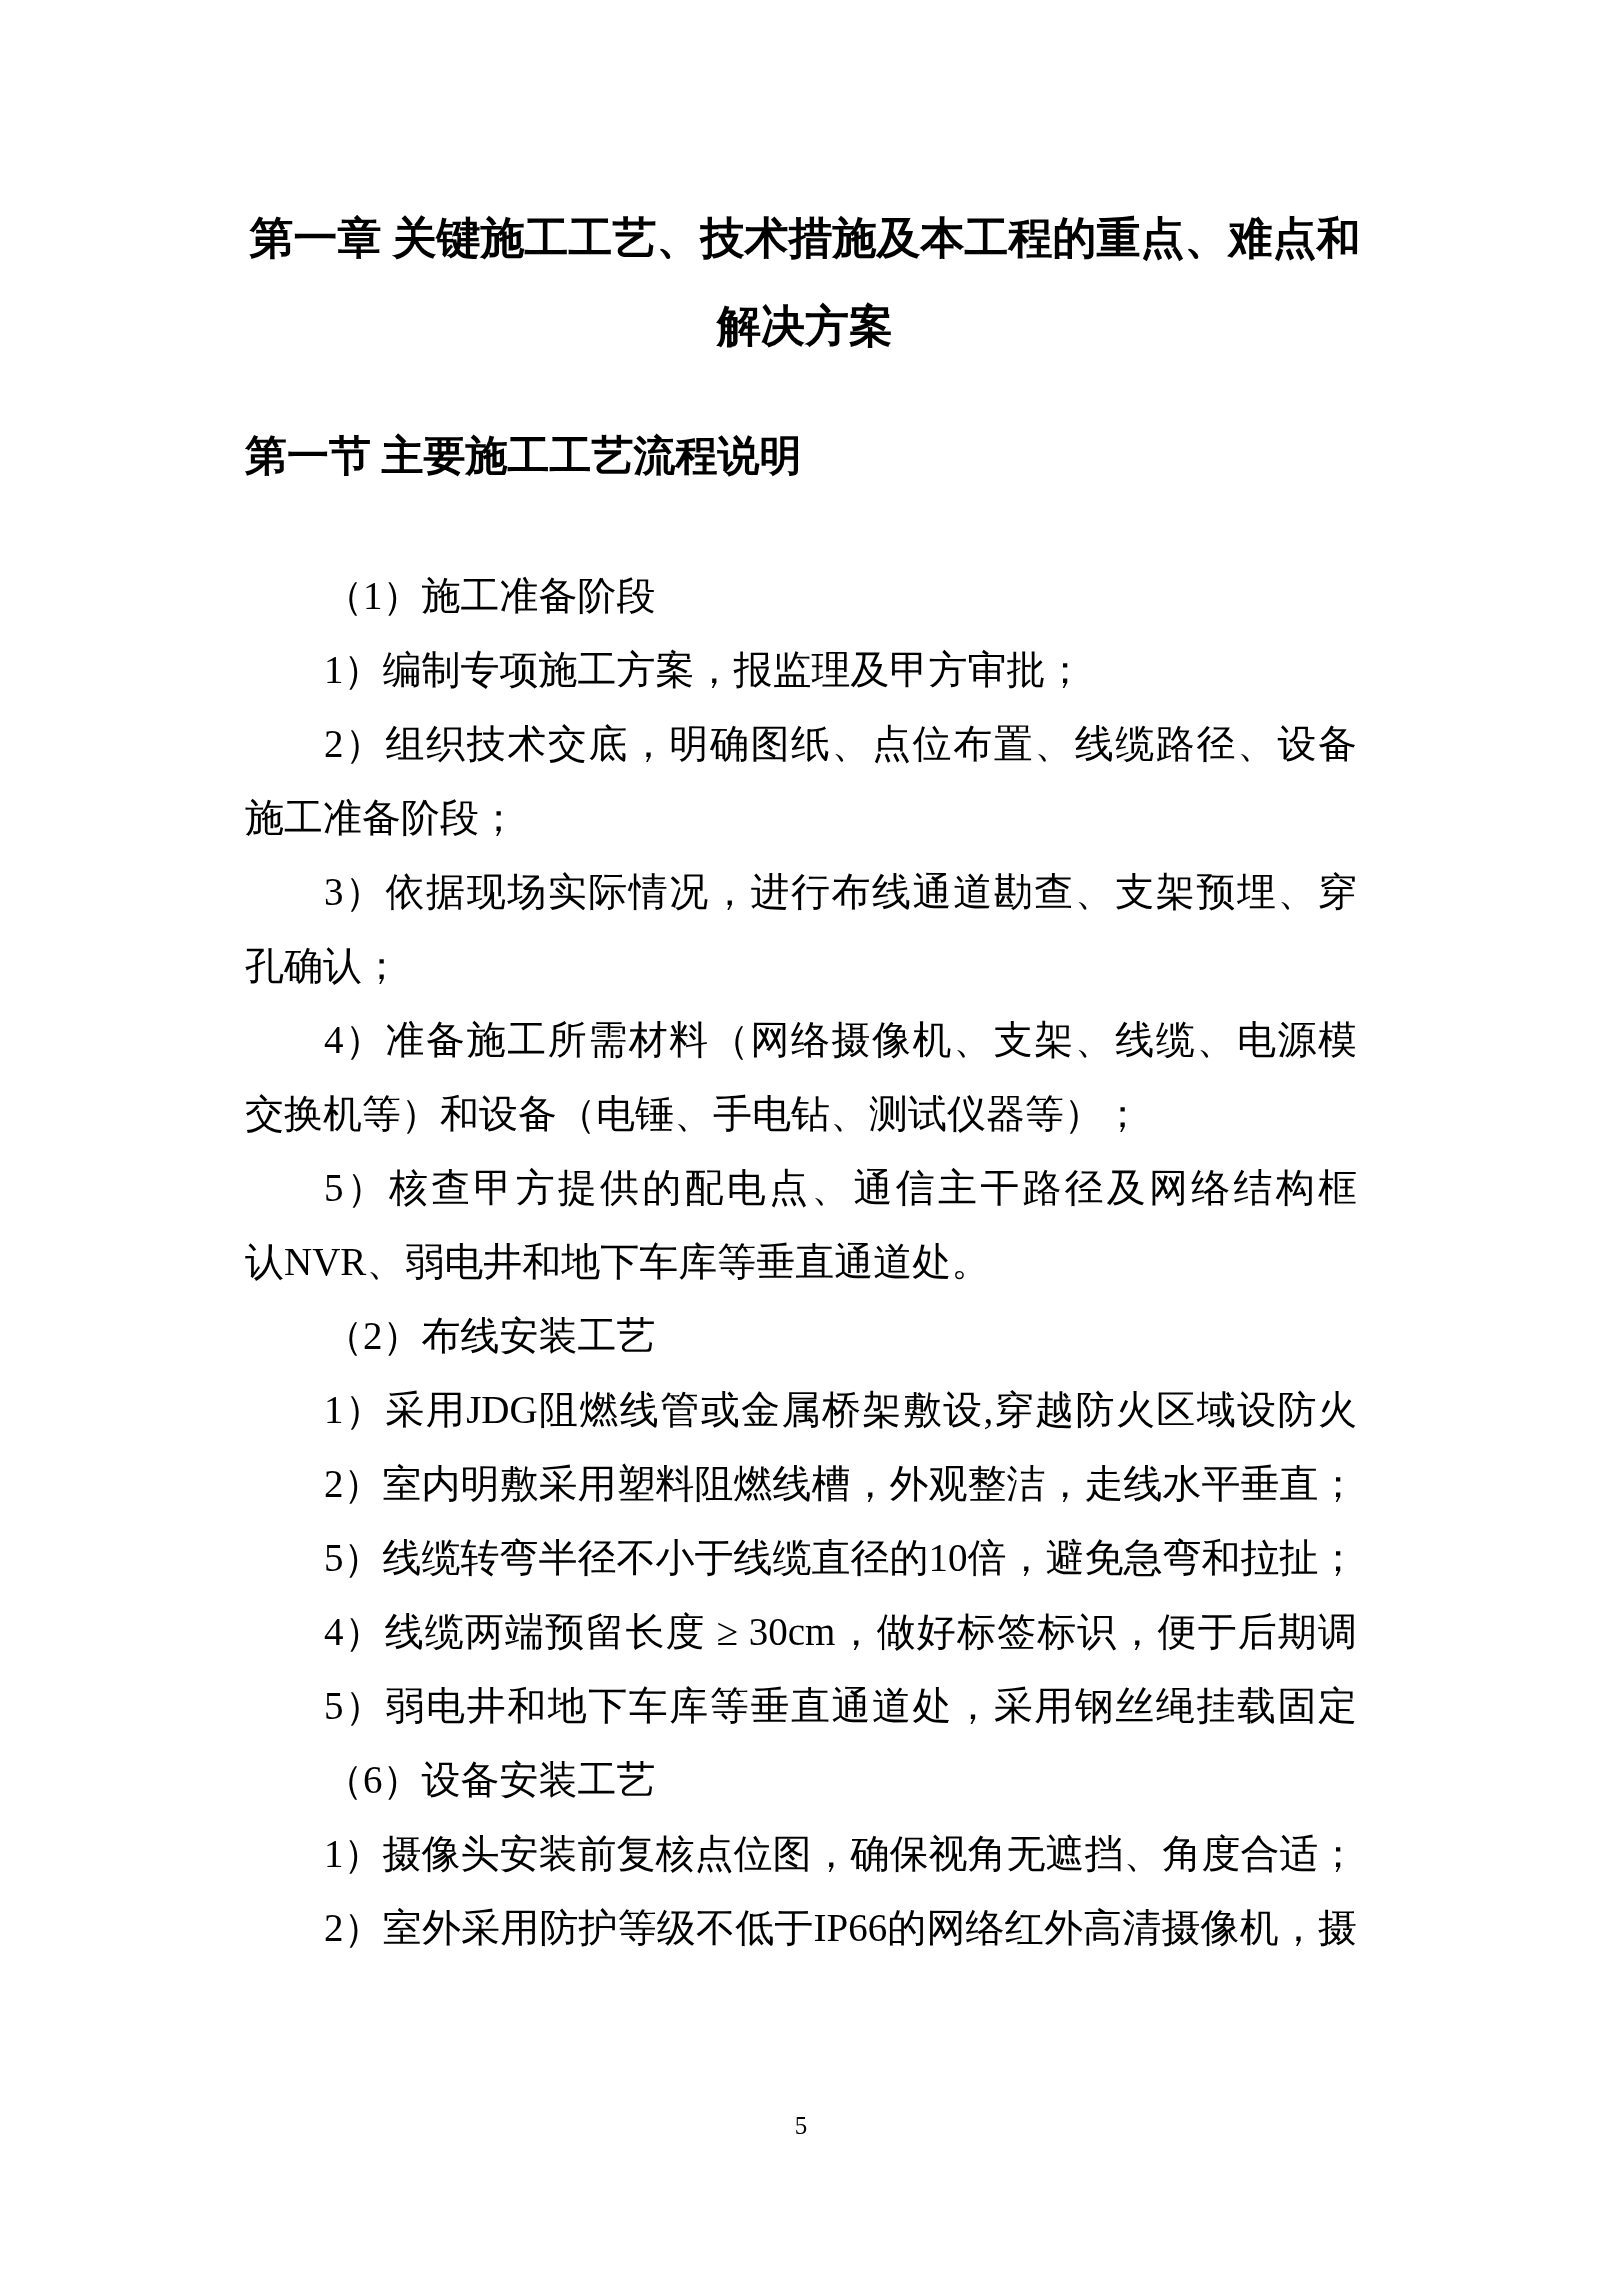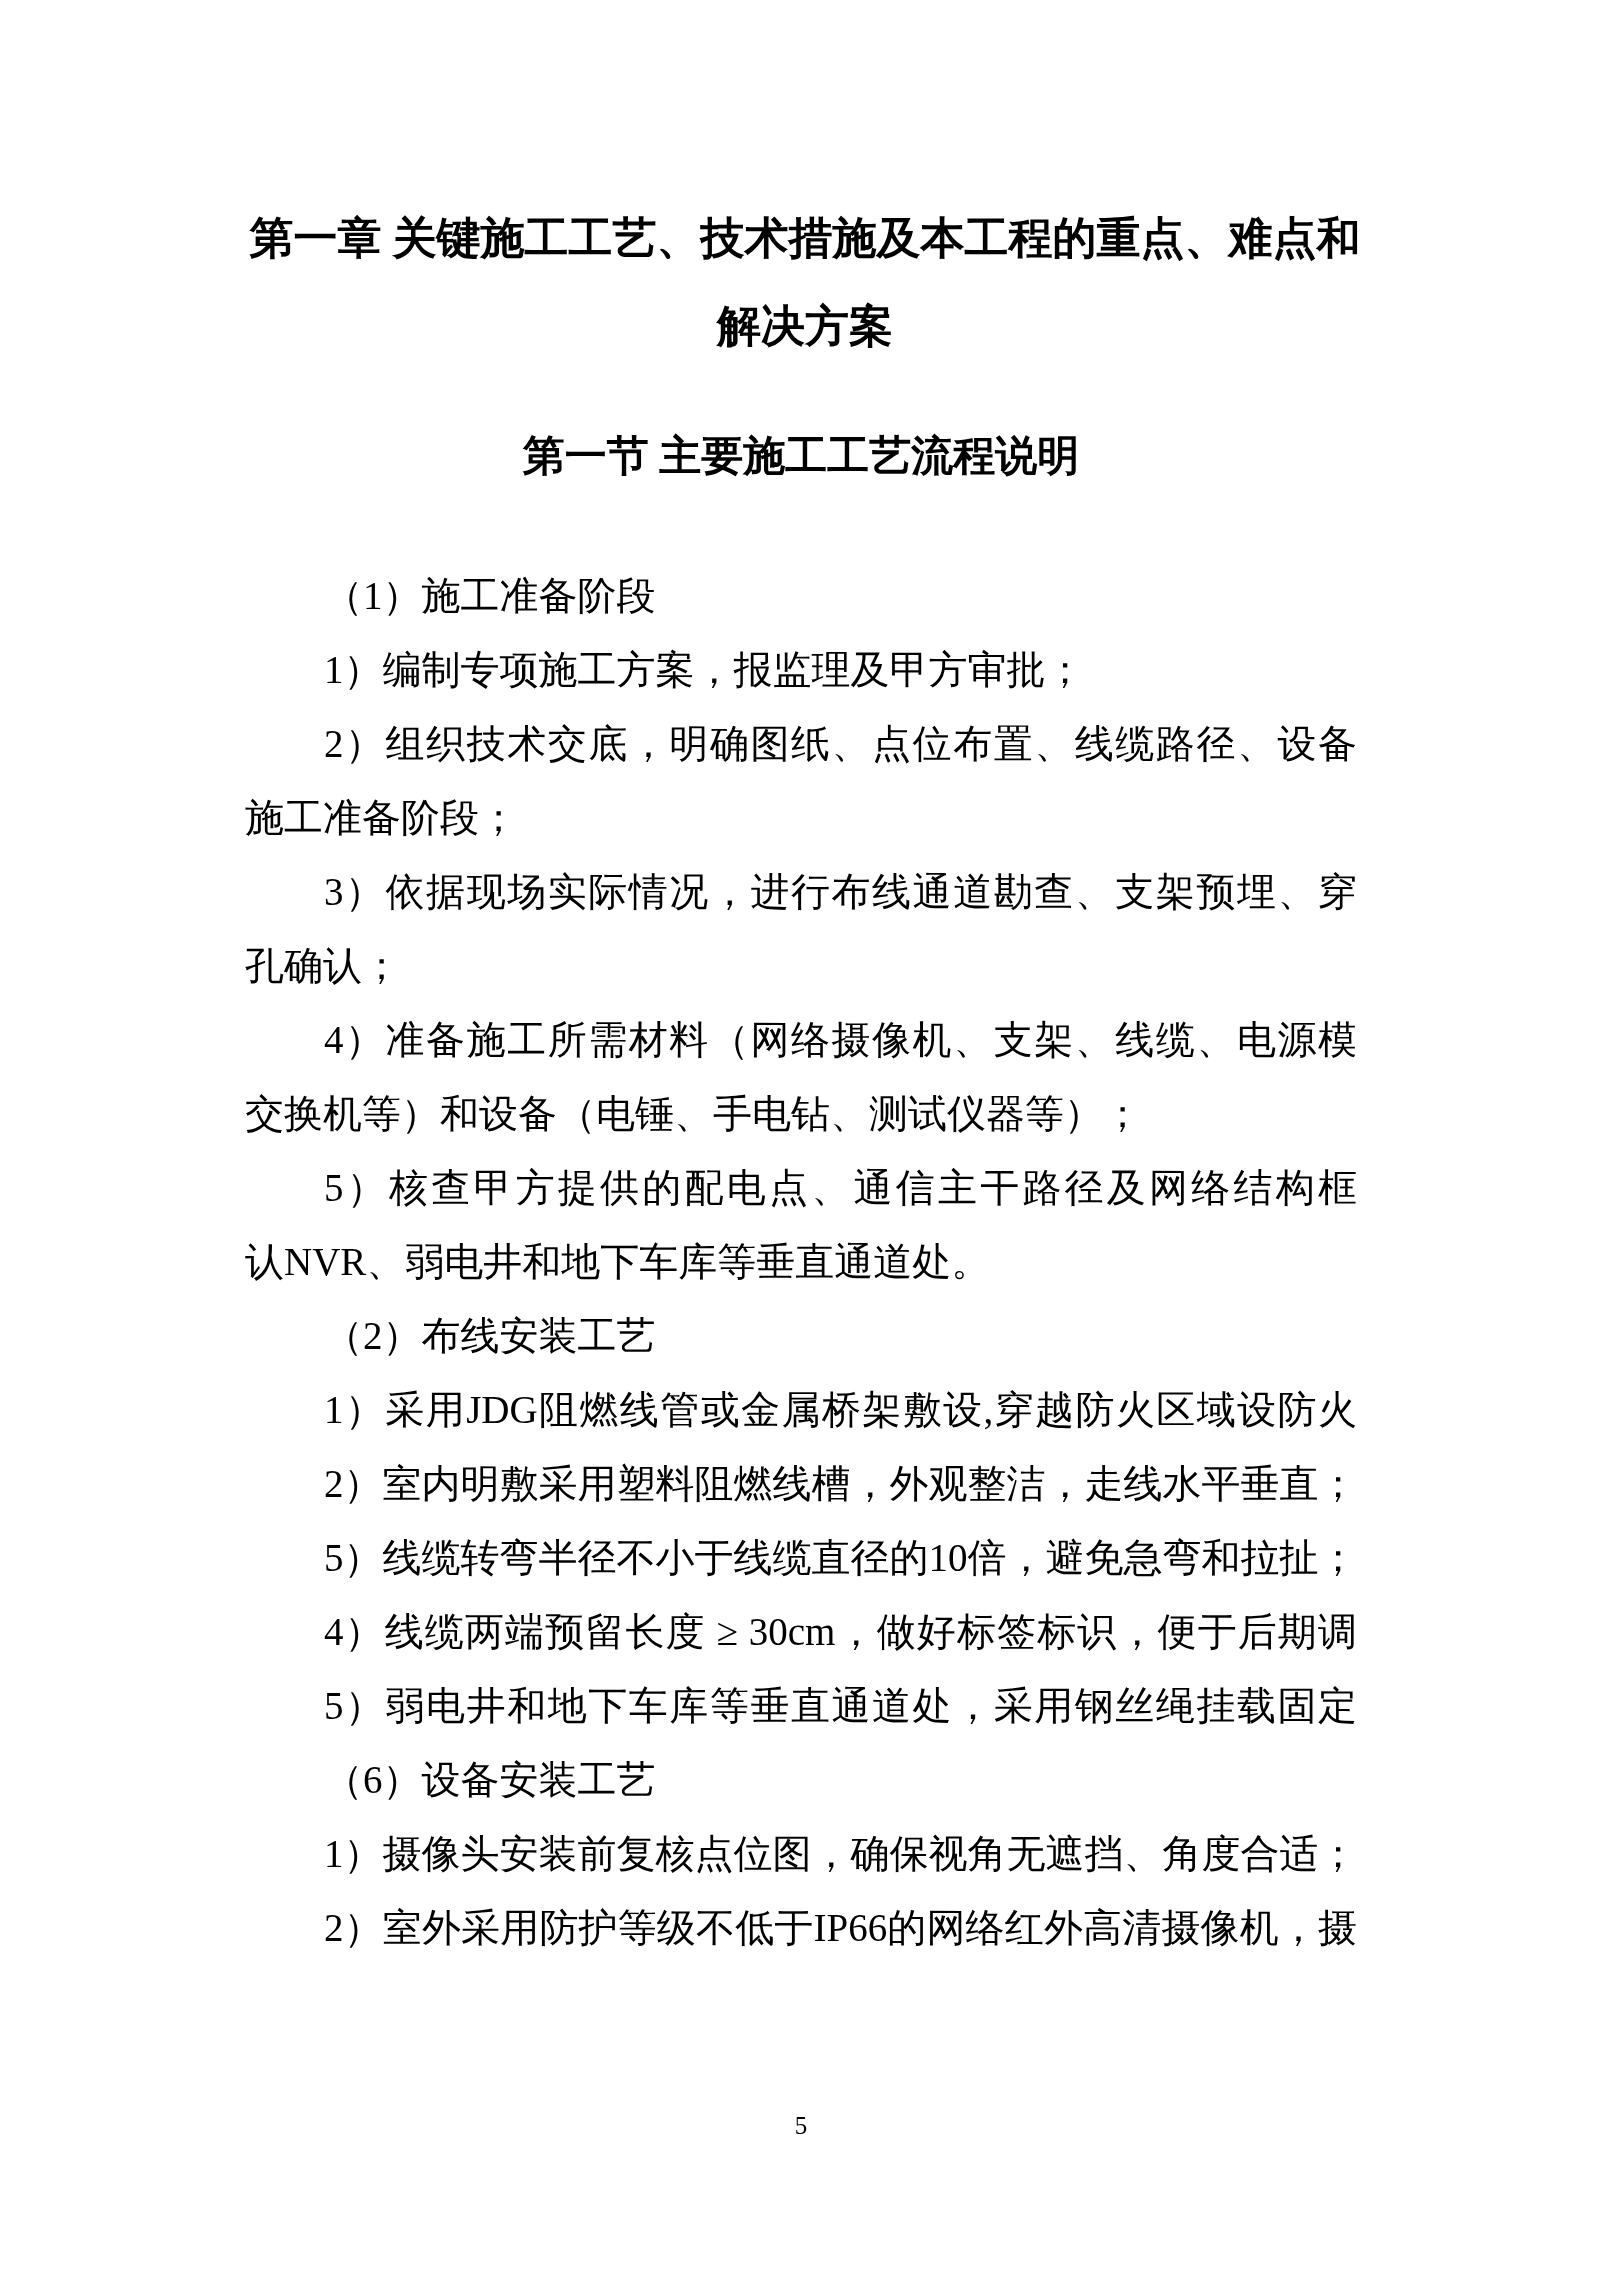--- a/index.html
+++ b/index.html
@@ -33,21 +33,21 @@
   }
   .section-title {
     position: absolute;
     top: 420px;
     left: 245px;
     width: 1112px;
     margin: 0;
     font-size: 42px;
     font-weight: 700;
     line-height: 72px;
-    text-align: center;
+    text-align: left;
     white-space: nowrap;
   }
   .body-text {
     position: absolute;
     top: 559px;
     left: 245px;
     width: 1112px;
     font-size: 39px;
     font-weight: 400;
   }

